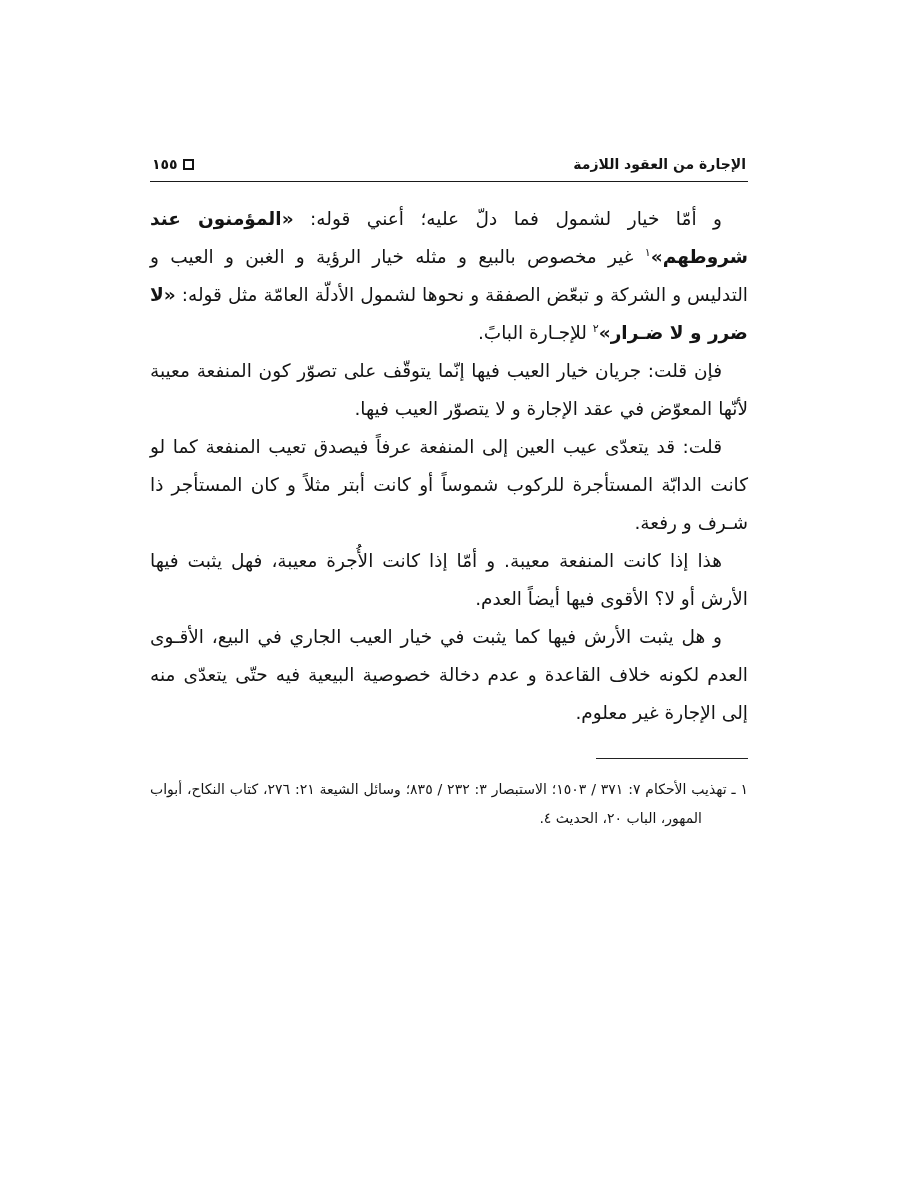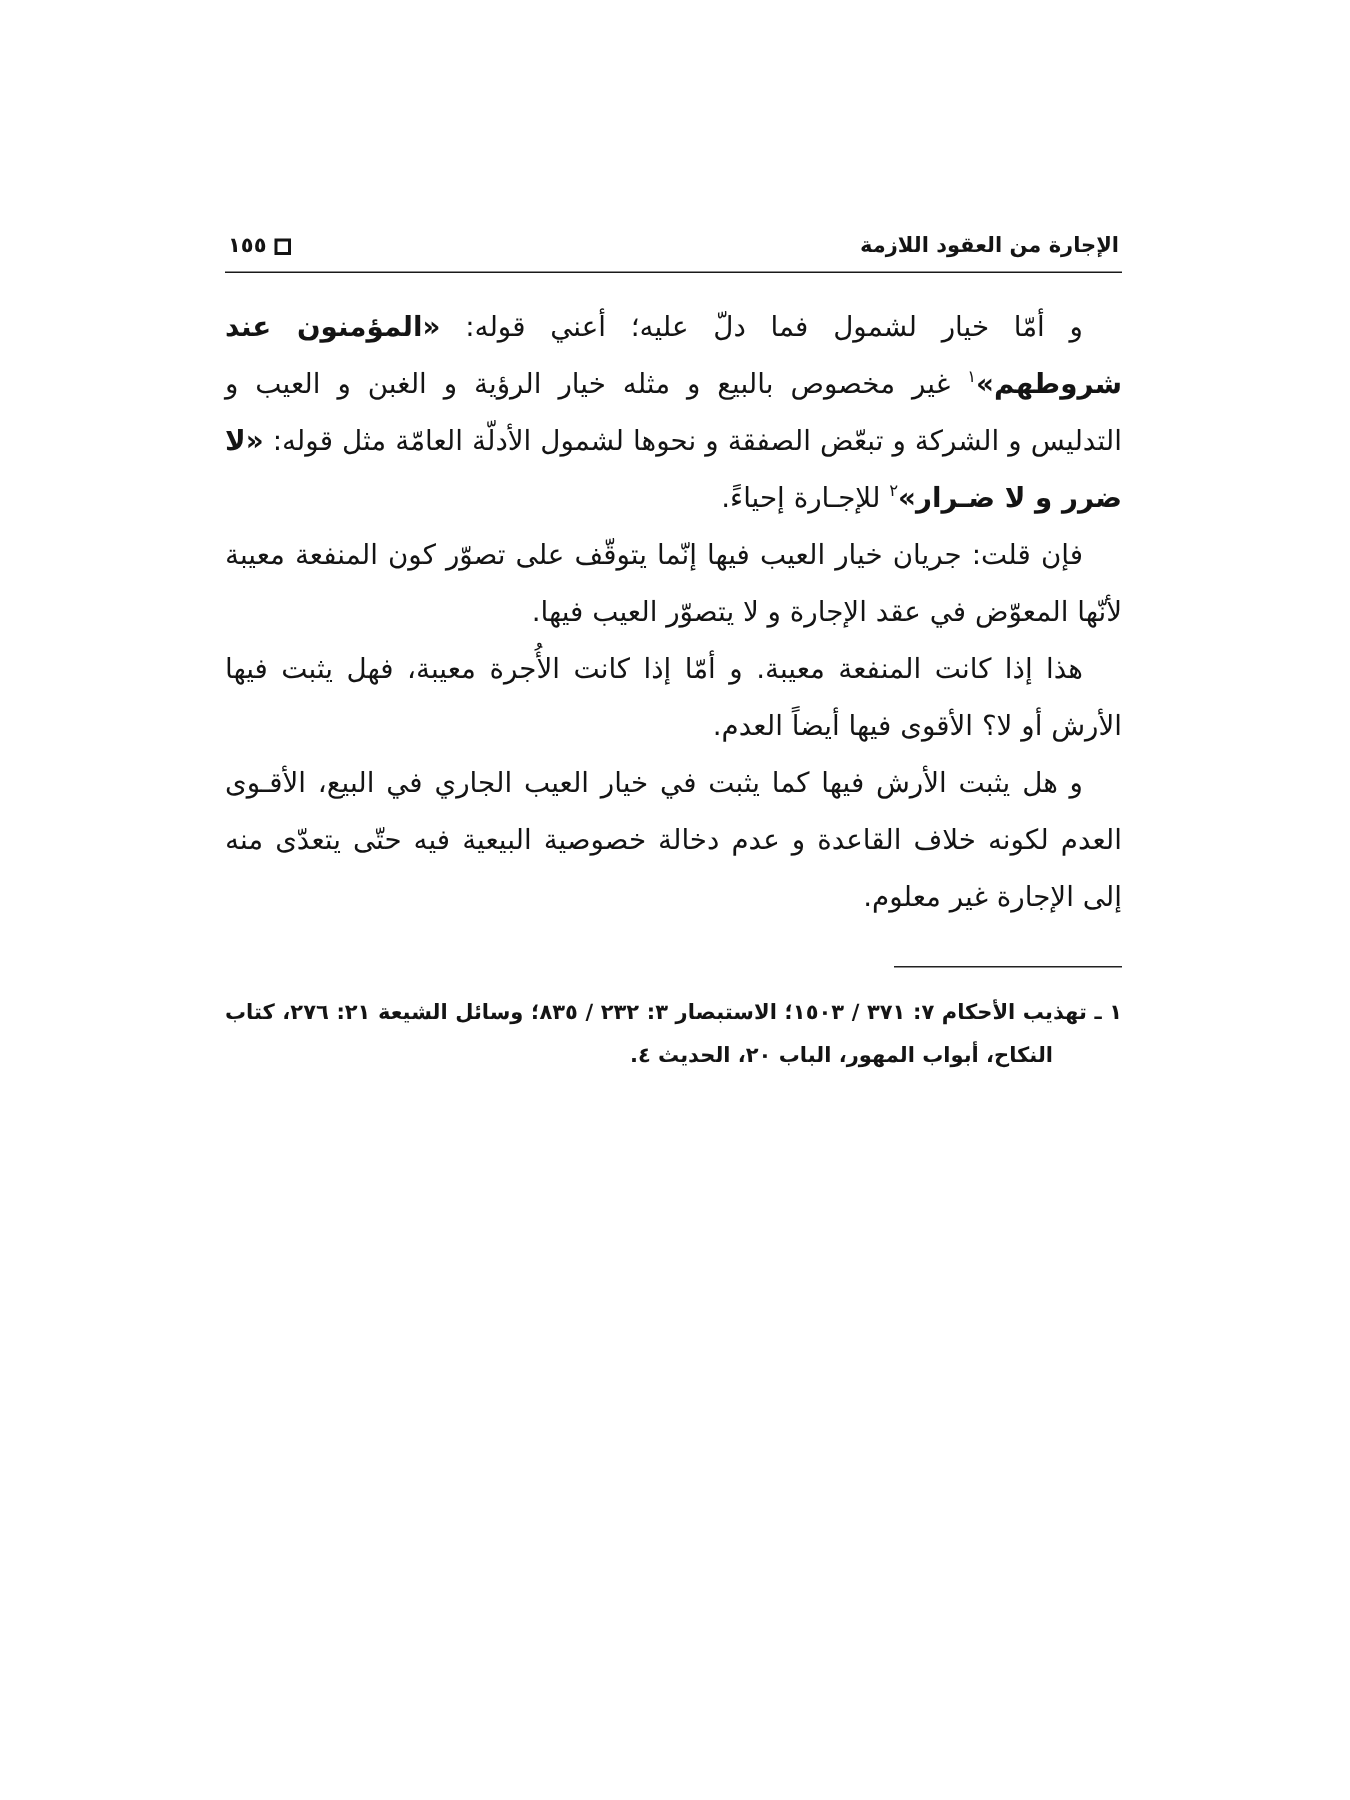--- a/index.html
+++ b/index.html
@@ -68,44 +68,44 @@
     border-top: 1.2px solid #222;
     margin-top: 26px;
     margin-bottom: 16px;
   }
   .footnotes p {
     font-size: 14px;
     line-height: 29px;
     text-align: justify;
     padding-right: 46px;
     text-indent: -46px;
-    font-weight: bold;
   }
 </style>
 </head>
 <body>
 
 <div class="page">
   <div class="text-block">
 
     <header class="page-header">
       <div class="header-title">الإجارة من العقود اللازمة</div>
       <div class="header-page-group">
         <span class="square-marker"></span>
         <span>١٥٥</span>
       </div>
     </header>
 
     <div class="header-rule"></div>
 
     <main class="body-text">
 
-      <p><span>و أمّا خيار لشمول فما دلّ عليه؛ أعني قوله: </span><span class="quote">«المؤمنون عند شروطهم»</span><sup class="fn-ref">١</sup><span> غير مخصوص بالبيع و مثله خيار الرؤية و الغبن و العيب و التدليس و الشركة و تبعّض الصفقة و نحوها لشمول الأدلّة العامّة مثل قوله: </span><span class="quote">«لا ضرر و لا ضـرار»</span><sup class="fn-ref">٢</sup><span> للإجـارة إحياءً.</span></p>
+      <p><span>و أمّا خيار لشمول فما دلّ عليه؛ أعني قوله: </span><span class="quote">«المؤمنون عند شروطهم»</span><sup class="fn-ref">١</sup><span> غير مخصوص بالبيع و مثله خيار الرؤية و الغبن و العيب و التدليس و الشركة و تبعّض الصفقة و نحوها لشمول الأدلّة العامّة مثل قوله: </span><span class="quote">«لا ضرر و لا ضـرار»</span><sup class="fn-ref">٢</sup><span> للإجـارة البابً.</span></p>
 
       <p>فإن قلت: جريان خيار العيب فيها إنّما يتوقّف على تصوّر كون المنفعة معيبة لأنّها المعوّض في عقد الإجارة و لا يتصوّر العيب فيها.</p>
+      <p>قلت: قد يتعدّى عيب العين إلى المنفعة عرفاً فيصدق تعيب المنفعة كما لو كانت الدابّة المستأجرة للركوب شموساً أو كانت أبتر مثلاً و كان المستأجر ذا شـرف و رفعة.</p>
       <p>هذا إذا كانت المنفعة معيبة. و أمّا إذا كانت الأُجرة معيبة، فهل يثبت فيها الأرش أو لا؟ الأقوى فيها أيضاً العدم.</p>
       <p>و هل يثبت الأرش فيها كما يثبت في خيار العيب الجاري في البيع، الأقـوى العدم لكونه خلاف القاعدة و عدم دخالة خصوصية البيعية فيه حتّى يتعدّى منه إلى الإجارة غير معلوم.</p>
     </main>
 
     <div class="footnote-sep"></div>
 
     <div class="footnotes">
       <p>١ ـ تهذيب الأحكام ٧: ٣٧١ / ١٥٠٣؛ الاستبصار ٣: ٢٣٢ / ٨٣٥؛ وسائل الشيعة ٢١: ٢٧٦، كتاب النكاح، أبواب المهور، الباب ٢٠، الحديث ٤.</p>
     </div>
 

